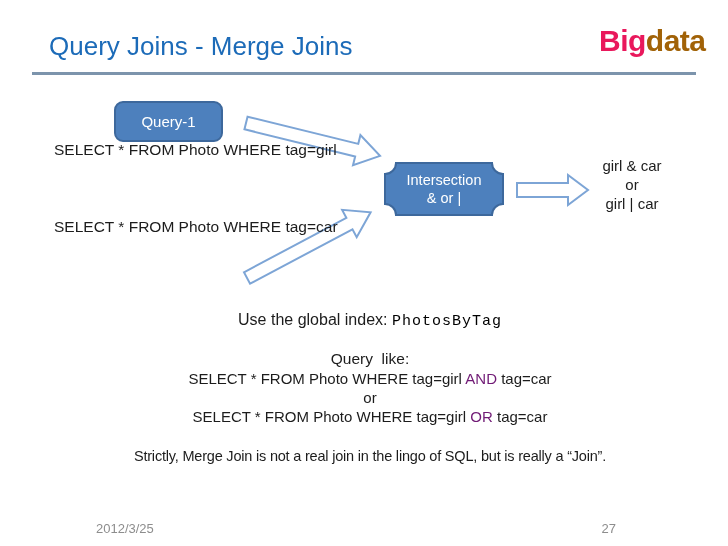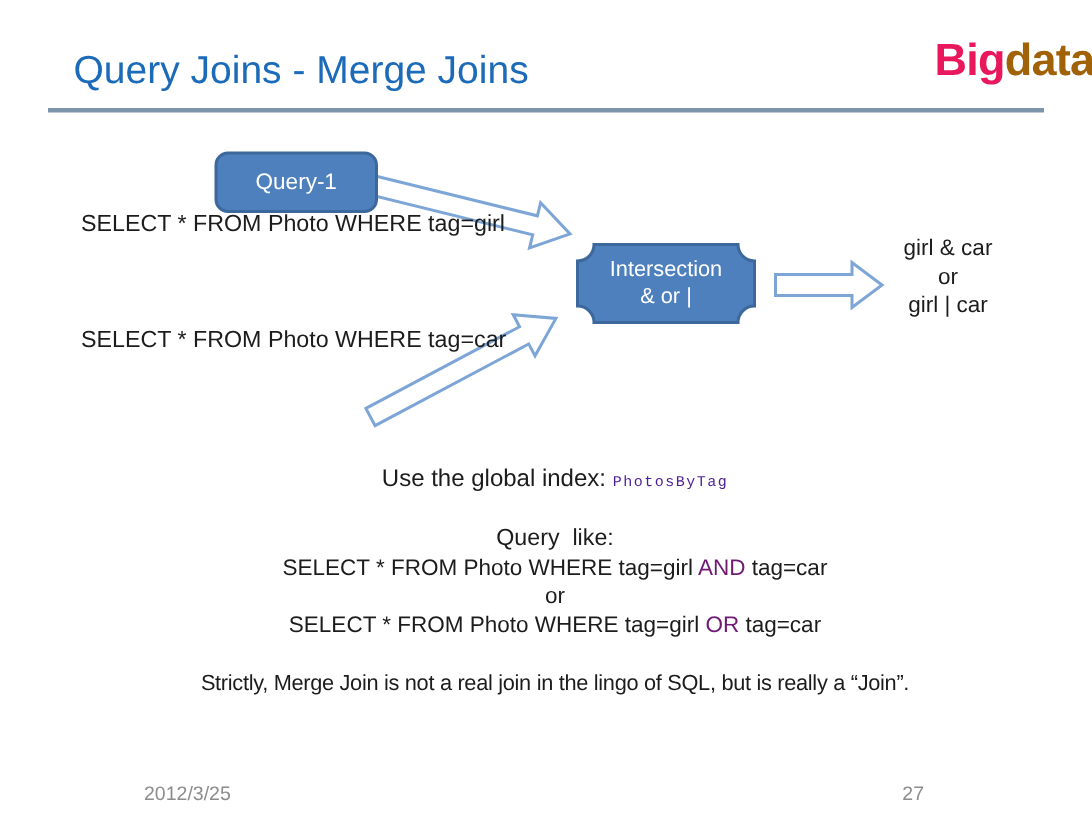--- a/index.html
+++ b/index.html
@@ -6,31 +6,31 @@
   .slide {
     position:relative; width:728px; height:546px; overflow:hidden;
     background:#ffffff; font-family:"Liberation Sans", sans-serif; color:#1c1c1c;
   }
   .pre { white-space:pre; }
 
   .title {
     position:absolute; left:37px; top:31px; font-size:26px; color:#1c6bb8;margin-left:12px;
   }
   .logo { position:absolute; left:599px; top:24px; font-size:30px; font-weight:bold; letter-spacing:-0.5px; }
-  .logo-big  { color:#e9185c;margin-left:24px; }
+  .logo-big  { color:#e9185c; }
   .logo-data { color:#a16207; }
   .title-rule { position:absolute; left:32px; top:72px; width:664px; height:2.5px; background:#7c94ac; }
 
   .svg-layer { position:absolute; left:0; top:0; width:728px; height:546px; }
   .oarrow { fill:#ffffff; stroke:#7da5d6; stroke-width:2; stroke-linejoin:miter; }
   .plaque { fill:#4d80bd; stroke:#3d689c; stroke-width:2; }
 
   .qbox {
     position:absolute; background:#4d80bd; border:2px solid #3d689c; border-radius:9px;
-    color:#ffffff; font-size:15px; display:flex; align-items:center; justify-content:center;margin-left:29px;
+    color:#ffffff; font-size:15px; display:flex; align-items:center; justify-content:center;
   }
   .qbox-1 { left:114px; top:101px; width:105px; height:37px; }
   .qbox-2 { left:116px; top:243px; width:104px; height:38px; }
 
   .intersection-label {
     position:absolute; left:385px; top:163px; width:118px; height:52px;
     display:flex; flex-direction:column; justify-content:center;
     color:#ffffff; font-size:14.5px; line-height:18px; text-align:center;
   }
 
@@ -38,21 +38,21 @@
   .sel-girl { left:54px; top:141px; }
   .sel-car  { left:54px; top:218px;text-align:right; }
 
   .result-label {
     position:absolute; left:584px; top:156px; width:96px;
     text-align:center; font-size:15px; line-height:19px;
   }
 
   .center-line { position:absolute; left:0; width:740px; text-align:center; }
   .global-line { top:311px; font-size:16px; }
-  .mono { font-family:"Liberation Mono", monospace; font-size:10px; letter-spacing:1px; color:#4c1d95; }
+  .mono { font-family:"Liberation Mono", monospace; font-size:15px; letter-spacing:1px; color:#000000; }
   .just-like { top:350px; font-size:15.5px; }
   .sql-and   { top:370px; font-size:15px; }
   .or-word   { top:389px; font-size:15px; }
   .sql-or    { top:408px; font-size:15px; }
   .strictly  { top:448px; font-size:14.5px; letter-spacing:-0.2px; }
   .kw { color:#701a75; white-space:pre; }
 
   .footer-date { position:absolute; left:96px;  top:521px; font-size:13px; color:#8d8d8d; }
   .footer-page { position:absolute; left:580px; top:521px; width:36px; text-align:right; font-size:13px; color:#8d8d8d; }
 </style>

